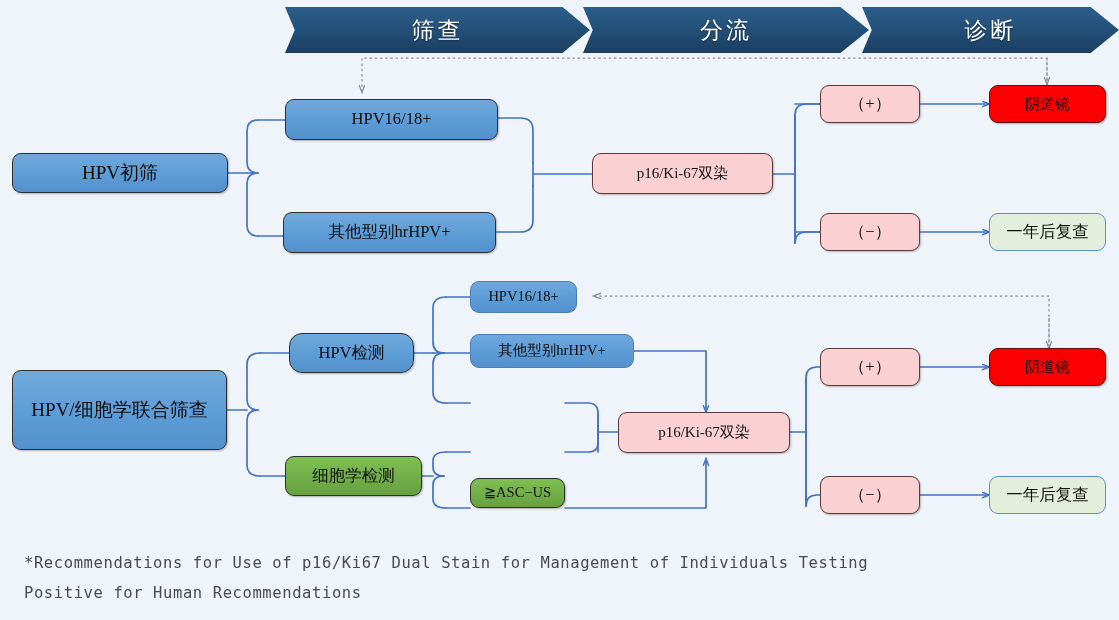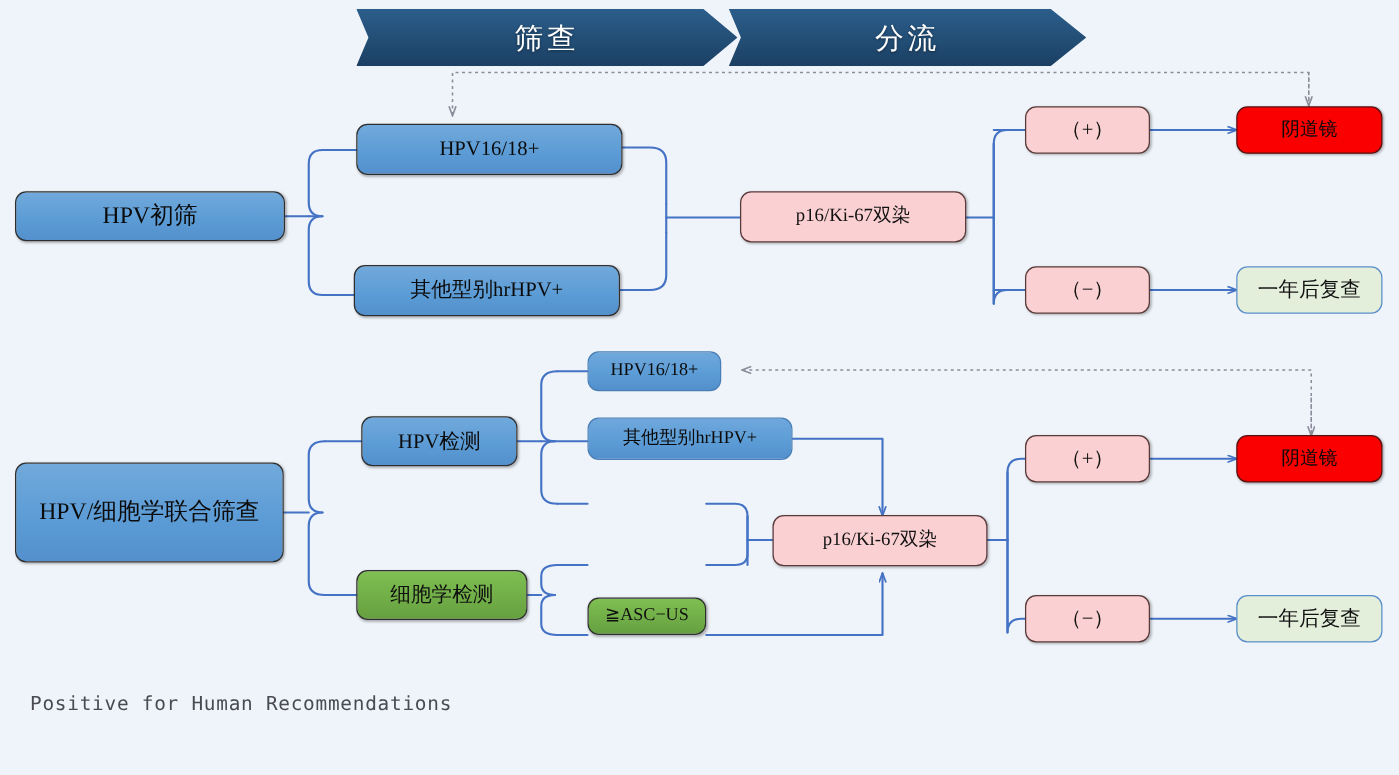--- a/index.html
+++ b/index.html
@@ -80,20 +80,21 @@
     font-size:15.5px;color:#4A4A52;letter-spacing:.6px;line-height:1.95;
   }
 </style>
 </head>
 <body>
 
 <div id="stage">
 
   <div class="chev c1">筛查</div>
   <div class="chev c2">分流</div>
+  <div class="chev c3">诊断</div>
 
   <svg class="layer">
     <defs>
       <marker id="ah" markerWidth="9" markerHeight="9" refX="7.4" refY="3.2" orient="auto" markerUnits="userSpaceOnUse">
         <path d="M0.4,0.4 L8,3.2 L0.4,6 " fill="none" stroke="#4472C4" stroke-width="1.4"></path>
       </marker>
       <marker id="ahd" markerWidth="9" markerHeight="9" refX="7.4" refY="3.2" orient="auto" markerUnits="userSpaceOnUse">
         <path d="M0.4,0.4 L8,3.2 L0.4,6 " fill="none" stroke="#8C8C9A" stroke-width="1.3"></path>
       </marker>
     </defs>
@@ -183,21 +184,21 @@
 
   <div class="node red fs17" style="left:989px;top:85px;width:117px;height:38px;">阴道镜</div>
 
   <div class="node palegreen fs16" style="left:989px;top:213px;width:117px;height:38px;">一年后复查</div>
 
   <div class="node blue fs19" style="left:12px;top:370px;width:215px;height:80px;flex-direction:row;">
     <span>HPV/细胞学</span>
     <span>联合筛查</span>
   </div>
 
-  <div class="node blue fs16" style="left:289px;top:333px;width:125px;height:40px;">HPV检测</div>
+  <div class="node blue fs16" style="left:289px;top:333px;width:125px;height:40px;border-radius:13px;">HPV检测</div>
 
   <div class="node green fs16" style="left:285px;top:456px;width:137px;height:40px;">细胞学检测</div>
 
   <div class="node blue-soft fs14" style="left:470px;top:281px;width:107px;height:32px;">HPV16/18+</div>
 
   <div class="node blue-soft fs14" style="left:470px;top:334px;width:164px;height:34px;">其他型别hrHPV+</div>
 
 
   <div class="node green fs14" style="left:470px;top:438px;width:95px;height:30px;margin-top:40px;">≧ASC−US</div>
 
@@ -206,16 +207,17 @@
 
   <div class="node pink fs16" style="left:820px;top:348px;width:100px;height:38px;">（+）</div>
 
   <div class="node pink fs16" style="left:820px;top:476px;width:100px;height:38px;">（−）</div>
 
   <div class="node red fs17" style="left:989px;top:348px;width:117px;height:38px;">阴道镜</div>
 
   <div class="node palegreen fs16" style="left:989px;top:476px;width:117px;height:38px;">一年后复查</div>
 
   <div class="note">
+    <div>*Recommendations for Use of p16/Ki67 Dual Stain for Management of Individuals Testing</div>
     <div>Positive for Human Recommendations</div>
   </div>
 
 </div>
 
 </body></html>

